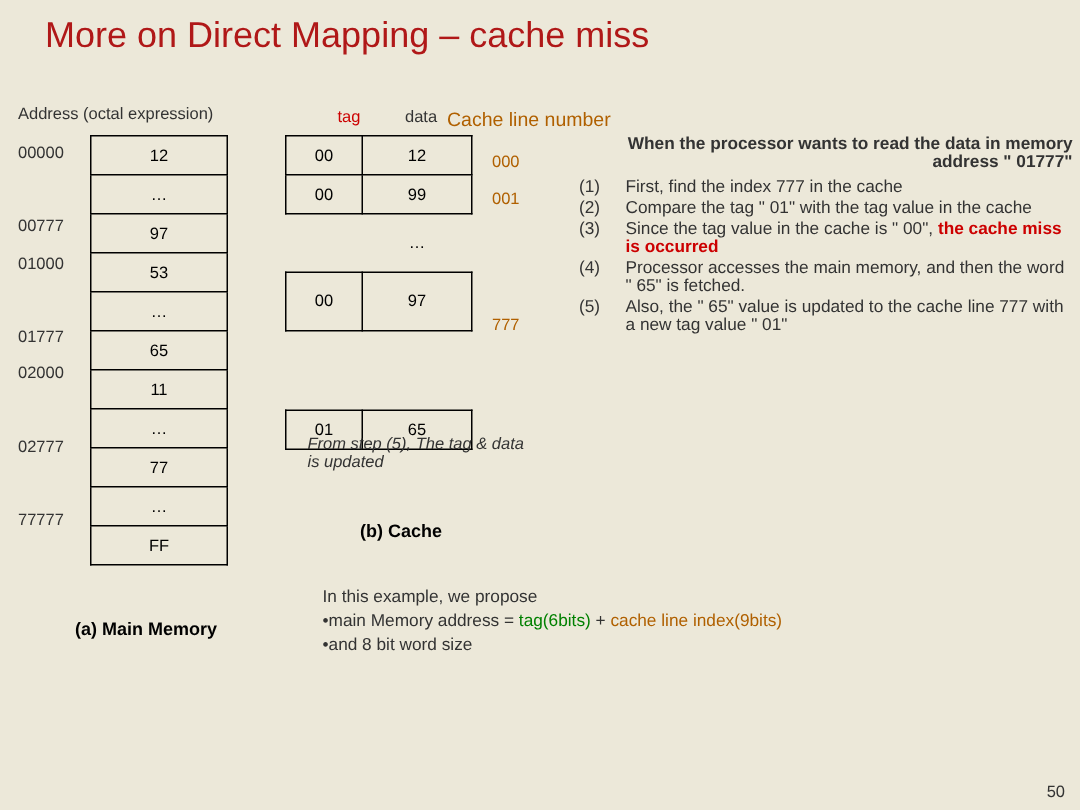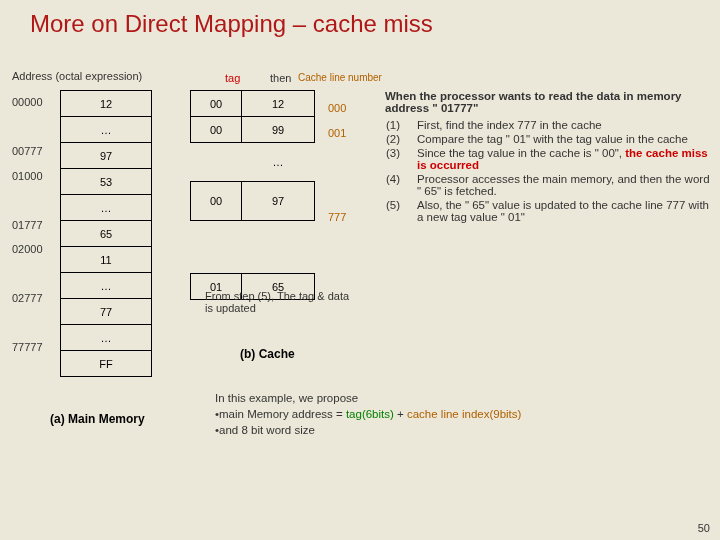--- a/index.html
+++ b/index.html
@@ -19,65 +19,65 @@
   }
   .addr-label {
     position: absolute;
     top: 70px;
     left: 12px;
     font-size: 11px;
     color: #333;
   }
   .tag-label { position:absolute; top:72px; left:214px; font-size:11px; color:#c00;padding-left:11px; }
   .data-label { position:absolute; top:72px; left:270px; font-size:11px; color:#333; }
-  .cln-label { position:absolute; top:72px; left:298px; font-size:10px; color:#b06000; }
+  .cln-label { position:absolute; top:72px; left:298px; font-size:13px; color:#b06000; }
 
   .mem-addrs { position:absolute; top:90px; left:12px; font-size:11px; color:#333; line-height:24.5px; text-align:center; }
   .mem-addrs div { height:24.5px; }
 
   .mem-table { position:absolute; top:90px; left:60px; border:1px solid #000; border-collapse:collapse; font-size:11px; }
   .mem-table td { border:1px solid #000; width:88px; height:23px; text-align:center; }
 
   .mem-caption { position:absolute; top:412px; left:50px; font-size:12px; font-weight:bold; }
 
   .cache-table { position:absolute; top:90px; left:190px; border-collapse:collapse; font-size:11px; }
   .cache-table td.tag { border:1px solid #000; width:48px; text-align:center; }
   .cache-table td.data { border:1px solid #000; width:70px; text-align:center; }
   .cache-table td.h { height:23px; }
   .cache-table td.h2 { height:36px; }
   .cache-table td.empty { border:none; }
 
   .clns { position:absolute; top:90px; left:328px; font-size:11px; color:#b06000;margin-top:12px; }
   .clns div.a { height:24.5px; }
   .clns div.b { height:36px; padding-top:12px; }
 
-  .step5 { position:absolute; top:290px; left:205px; font-size:11px; color:#333; width:150px; }
+  .step5 { position:absolute; top:290px; left:205px; font-size:11px; color:#333; width:150px;font-style:italic; }
   .cache-caption { position:absolute; top:347px; left:240px; font-size:12px; font-weight:bold; }
 
   .explain { position:absolute; top:90px; left:385px; font-size:11.5px; color:#333; width:330px; }
-  .explain .head { font-weight:bold; text-align:left; margin-bottom:4px; }
+  .explain .head { font-weight:bold; text-align:right; margin-bottom:4px; }
   .explain table { border-collapse:collapse; font-size:11.5px; }
   .explain td.num { vertical-align:top; padding-right:10px; width:20px; }
   .explain td.txt { }
   .red { color:#c00; font-weight:bold; }
 
   .example { position:absolute; top:390px; left:215px; font-size:11.5px; color:#333; width:500px; line-height:1.4; }
   .taggr { color:#008000; }
   .cacheidx { color:#b06000; }
 
   .pagenum { position:absolute; bottom:6px; right:10px; font-size:11px; color:#333; }
 </style>
 </head>
 <body>
 
 <div class="title">More on Direct Mapping – cache miss</div>
 
 <div class="addr-label">Address (octal expression)</div>
 <div class="tag-label">tag</div>
-<div class="data-label">then</div>
+<div class="data-label">data</div>
 <div class="cln-label">Cache line number</div>
 
 <div class="mem-addrs">
   <div>00000</div>
   <div></div>
   <div>00777</div>
   <div>01000</div>
   <div></div>
   <div>01777</div>
   <div>02000</div>

